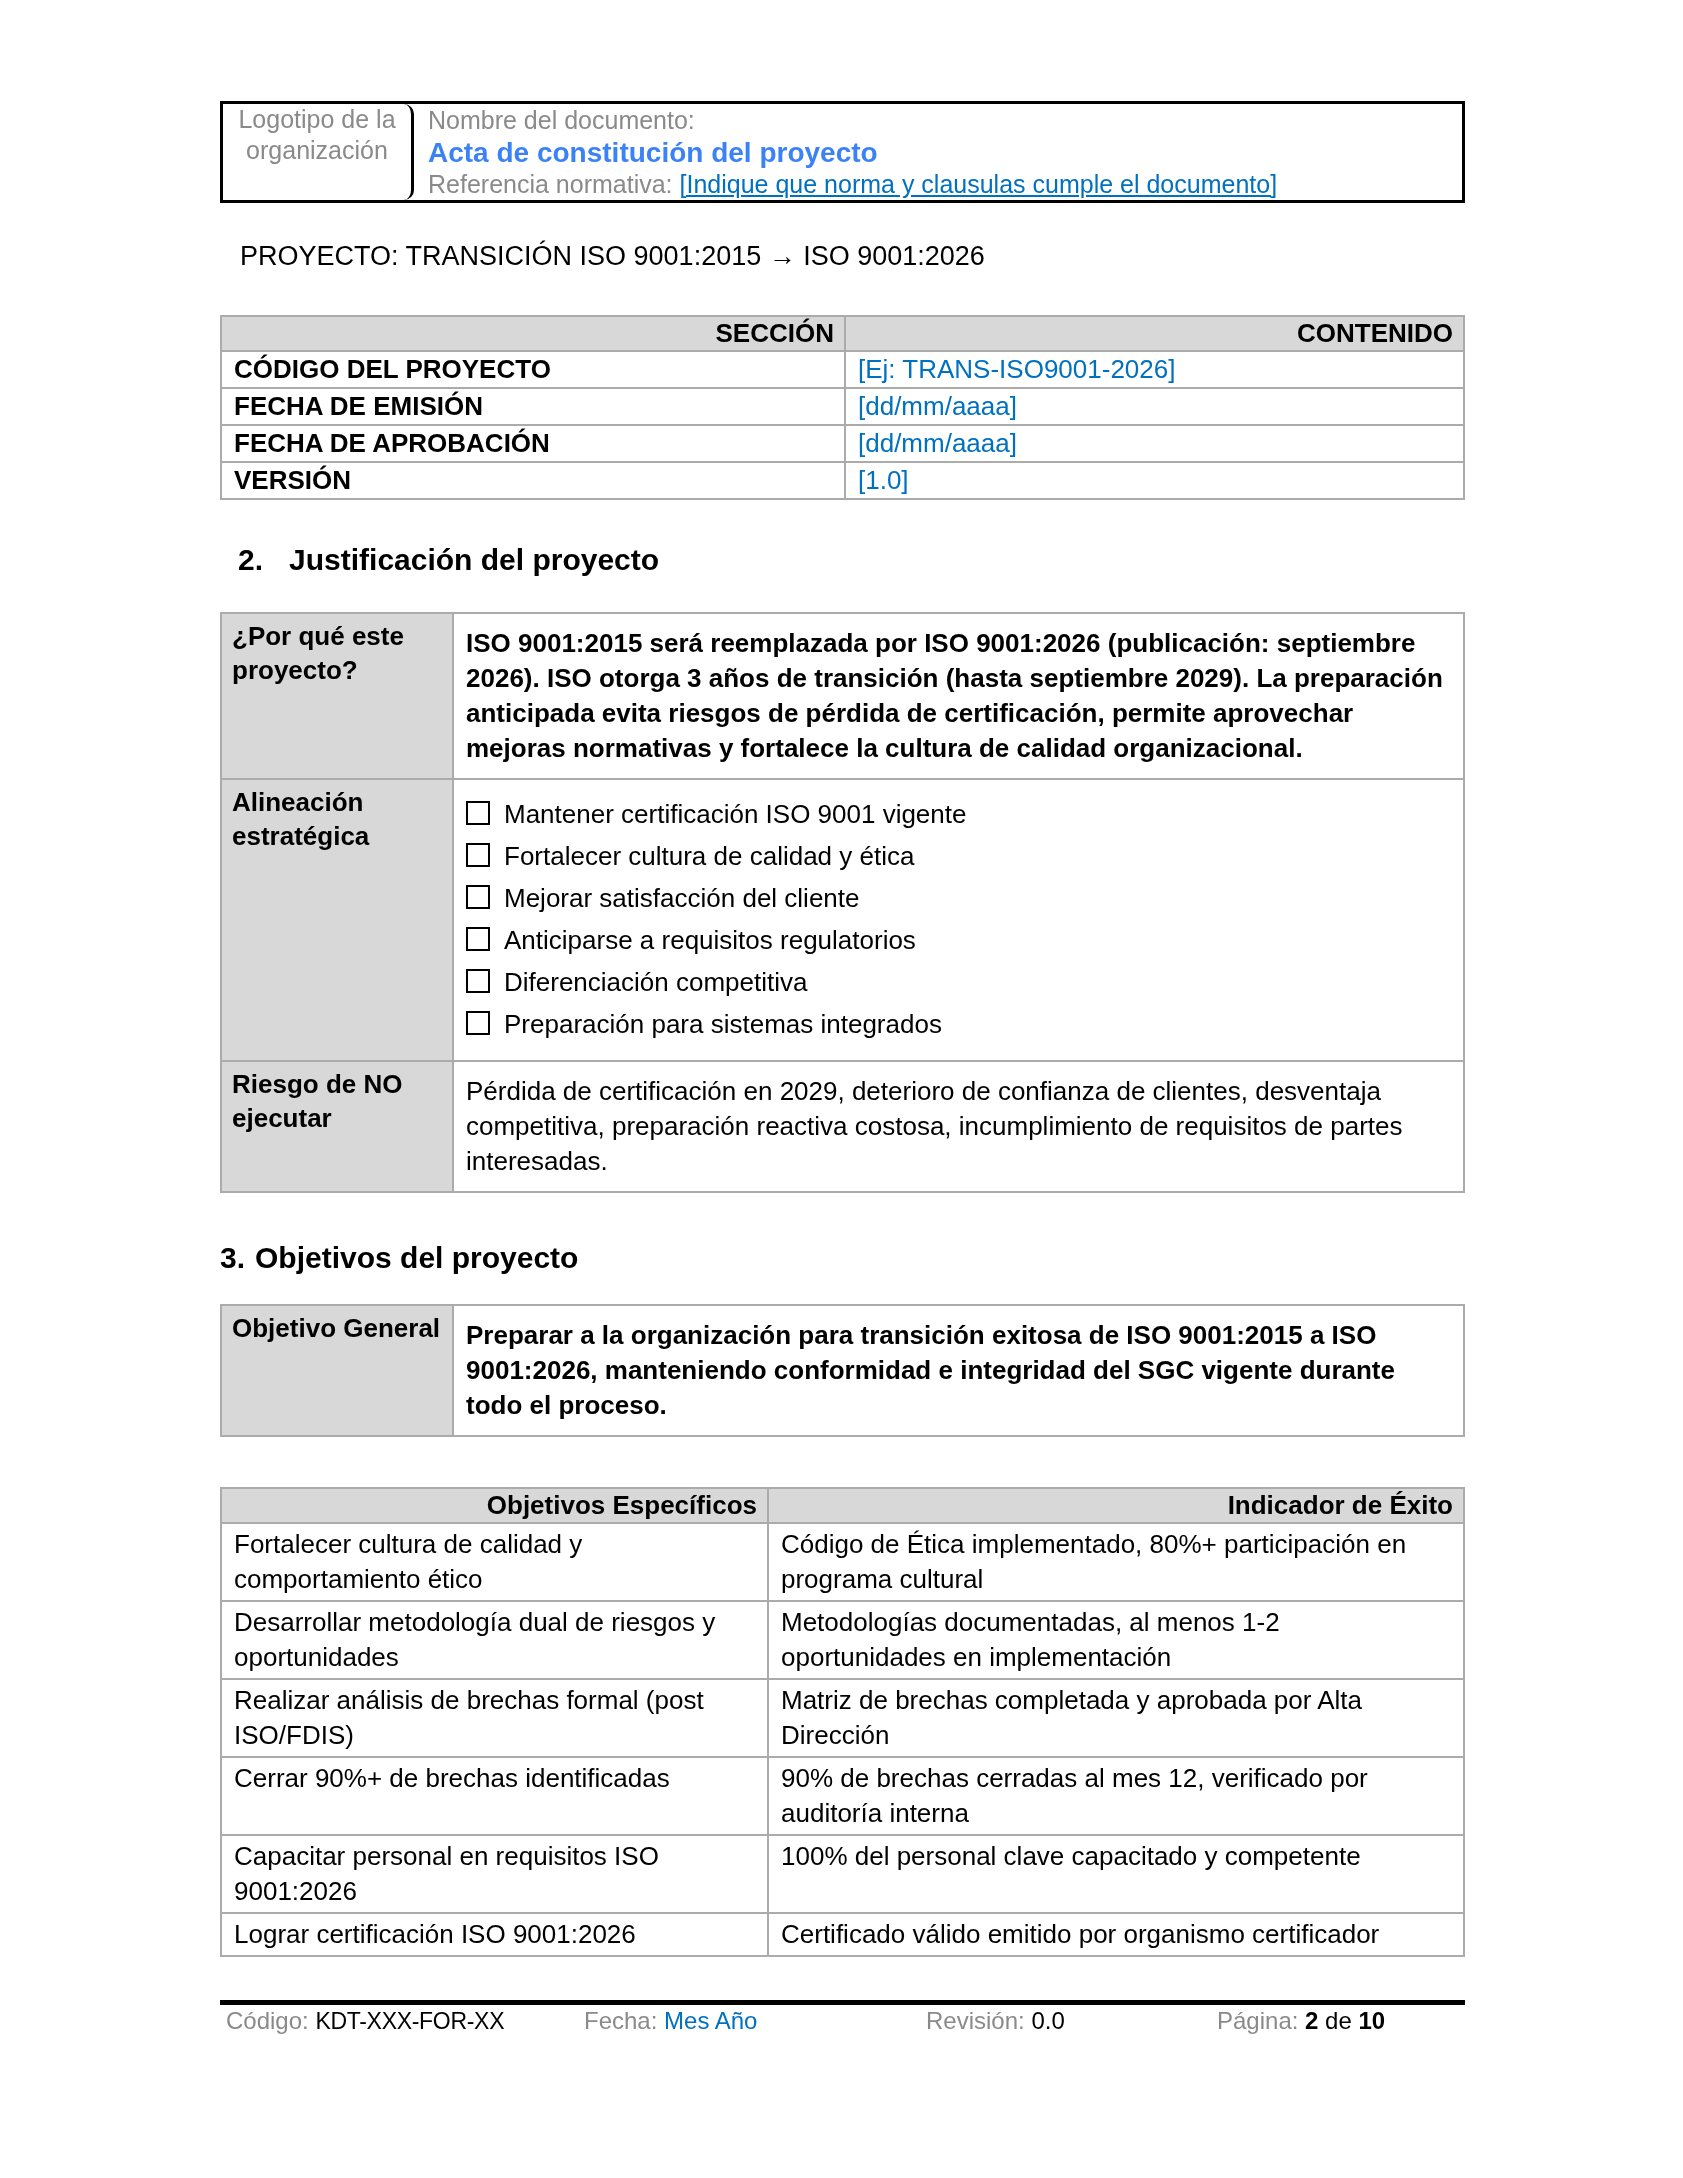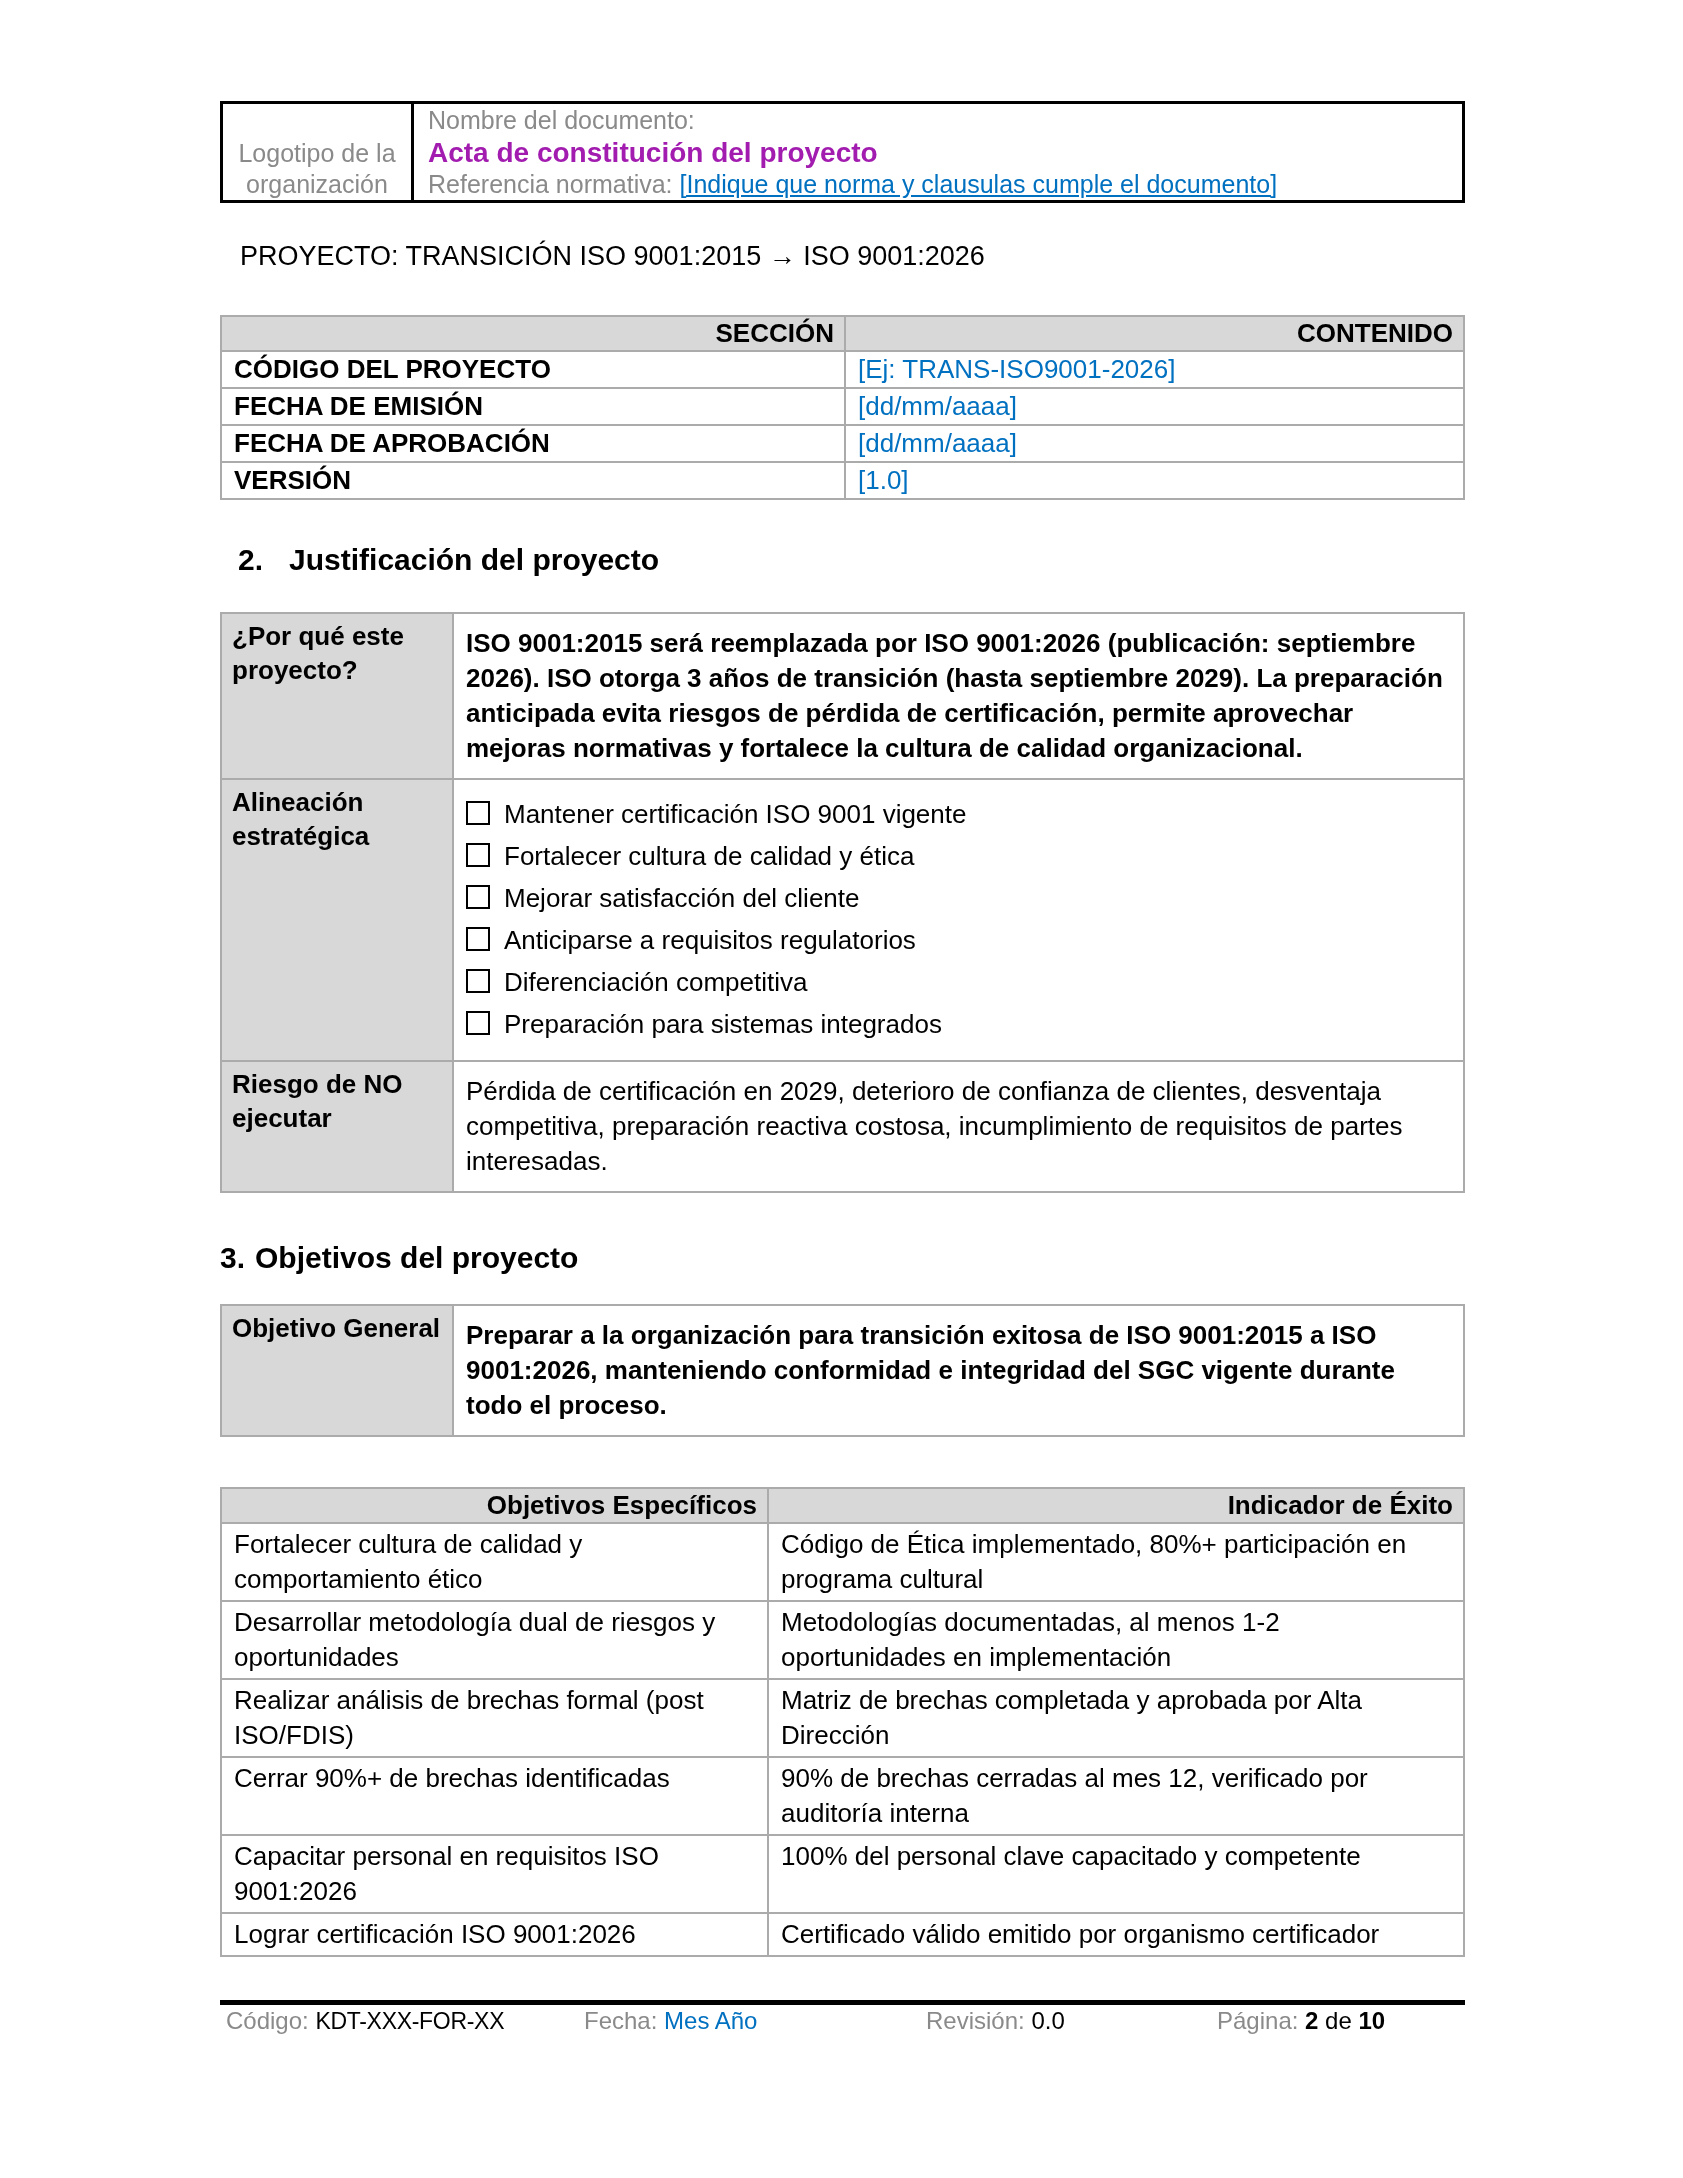--- a/index.html
+++ b/index.html
@@ -5,25 +5,25 @@
   html,body { margin:0; padding:0; }
   body {
     width:1683px; height:2178px; background:#ffffff; position:relative;
     font-family:"Liberation Sans", sans-serif; color:#000;
     -webkit-font-smoothing:antialiased;
   }
   .content { position:absolute; left:220px; top:0; width:1245px; }
 
   
   .header-box { margin-top:101px; display:flex; border:3px solid #000; height:102px; box-sizing:border-box; background:#fff; }
-  .logo-cell { width:191px; border-right:3px solid #000; display:flex; align-items:flex-end; justify-content:center;
-               text-align:center; color:#8a8a8a; font-size:25px; line-height:31px; padding:0 8px; box-sizing:border-box; }
+  .logo-cell { width:191px; border-right:3px solid #000; display:flex; align-items:flex-start; justify-content:center;
+               text-align:center; color:#8a8a8a; font-size:25px; line-height:31px; padding:0 8px; box-sizing:border-box;border-radius:10px; }
   .doc-cell { flex:1; padding:1px 14px; display:flex; flex-direction:column; justify-content:center; }
   .doc-label { color:#8a8a8a; font-size:25px; line-height:31px; }
-  .doc-name { color:#a21caf; font-weight:bold; font-size:28px; line-height:33px; }
+  .doc-name { color:#3b82f6; font-weight:bold; font-size:28px; line-height:33px; }
   .normative { color:#8a8a8a; font-size:25px; line-height:31px; white-space:nowrap; }
   .blue { color:#0070C0; }
   .normative .blue { text-decoration:underline; }
 
   
   .title { margin-top:36px; padding-left:20px; font-weight:normal; font-size:27px; line-height:34px; }
 
   
   table { border-collapse:collapse; width:100%; table-layout:fixed; }
   td, th { border:2px solid #ababab; font-size:26px; vertical-align:top; text-align:left; box-sizing:border-box; }

